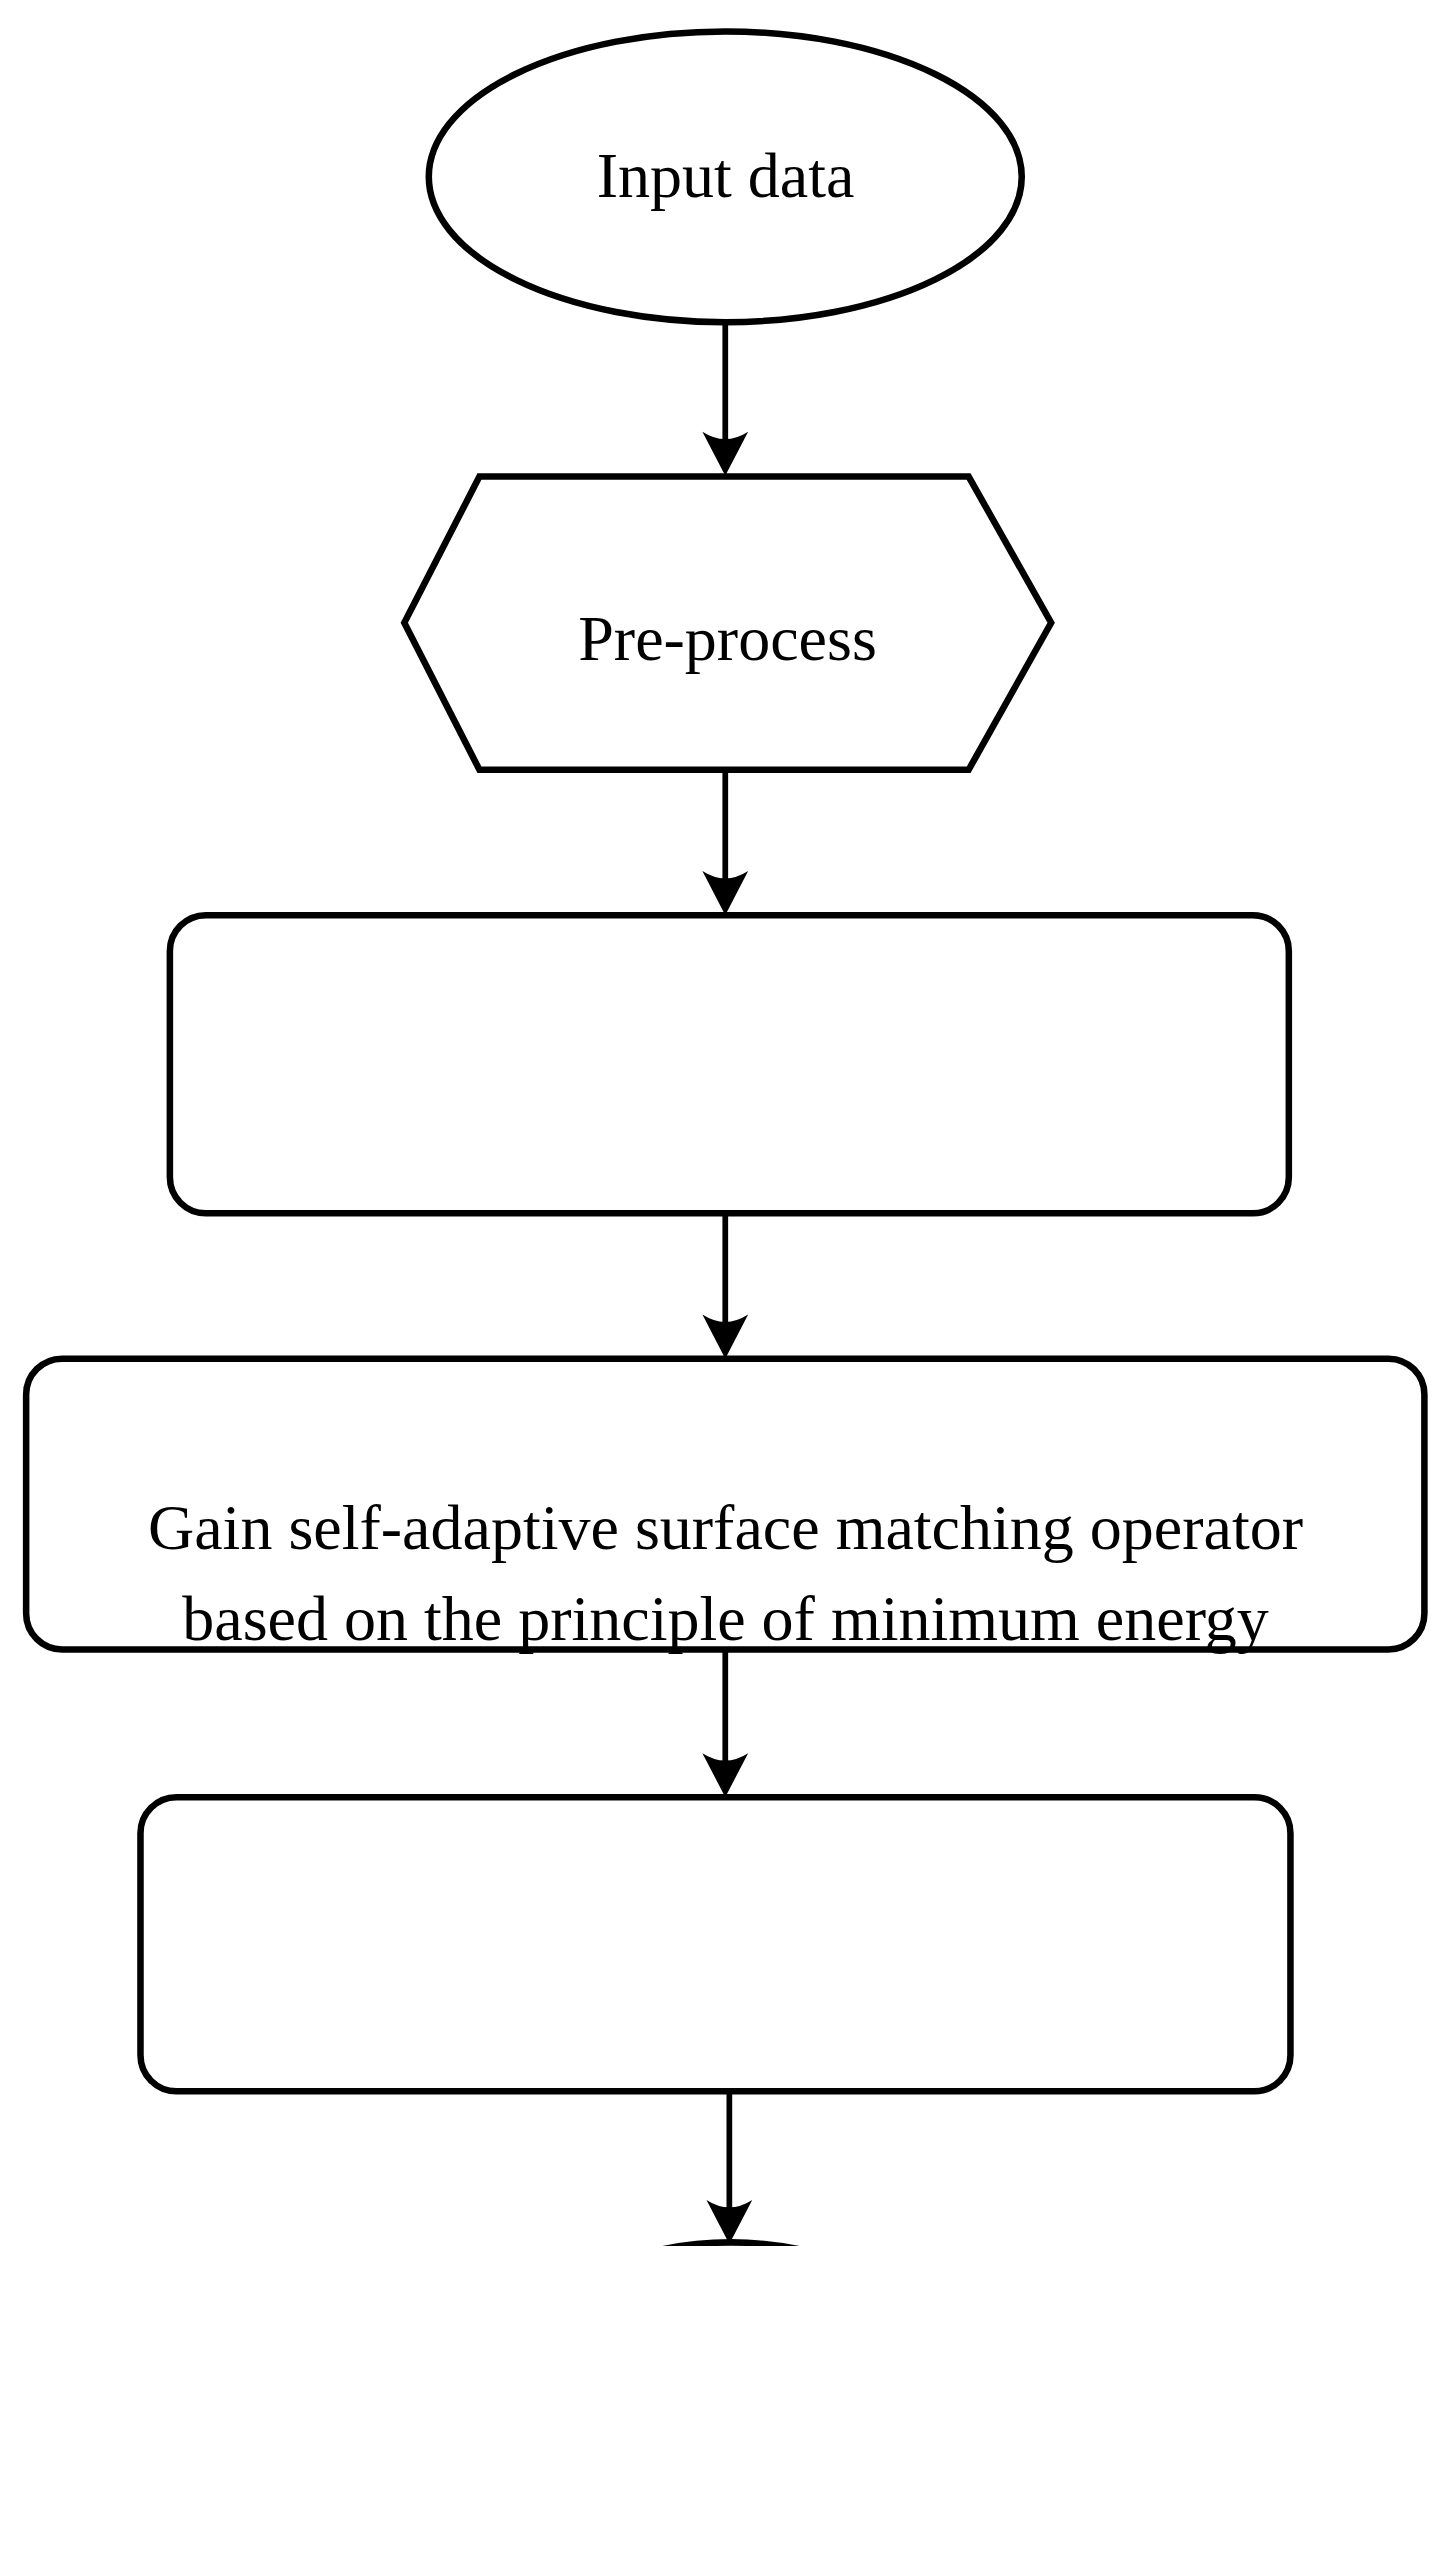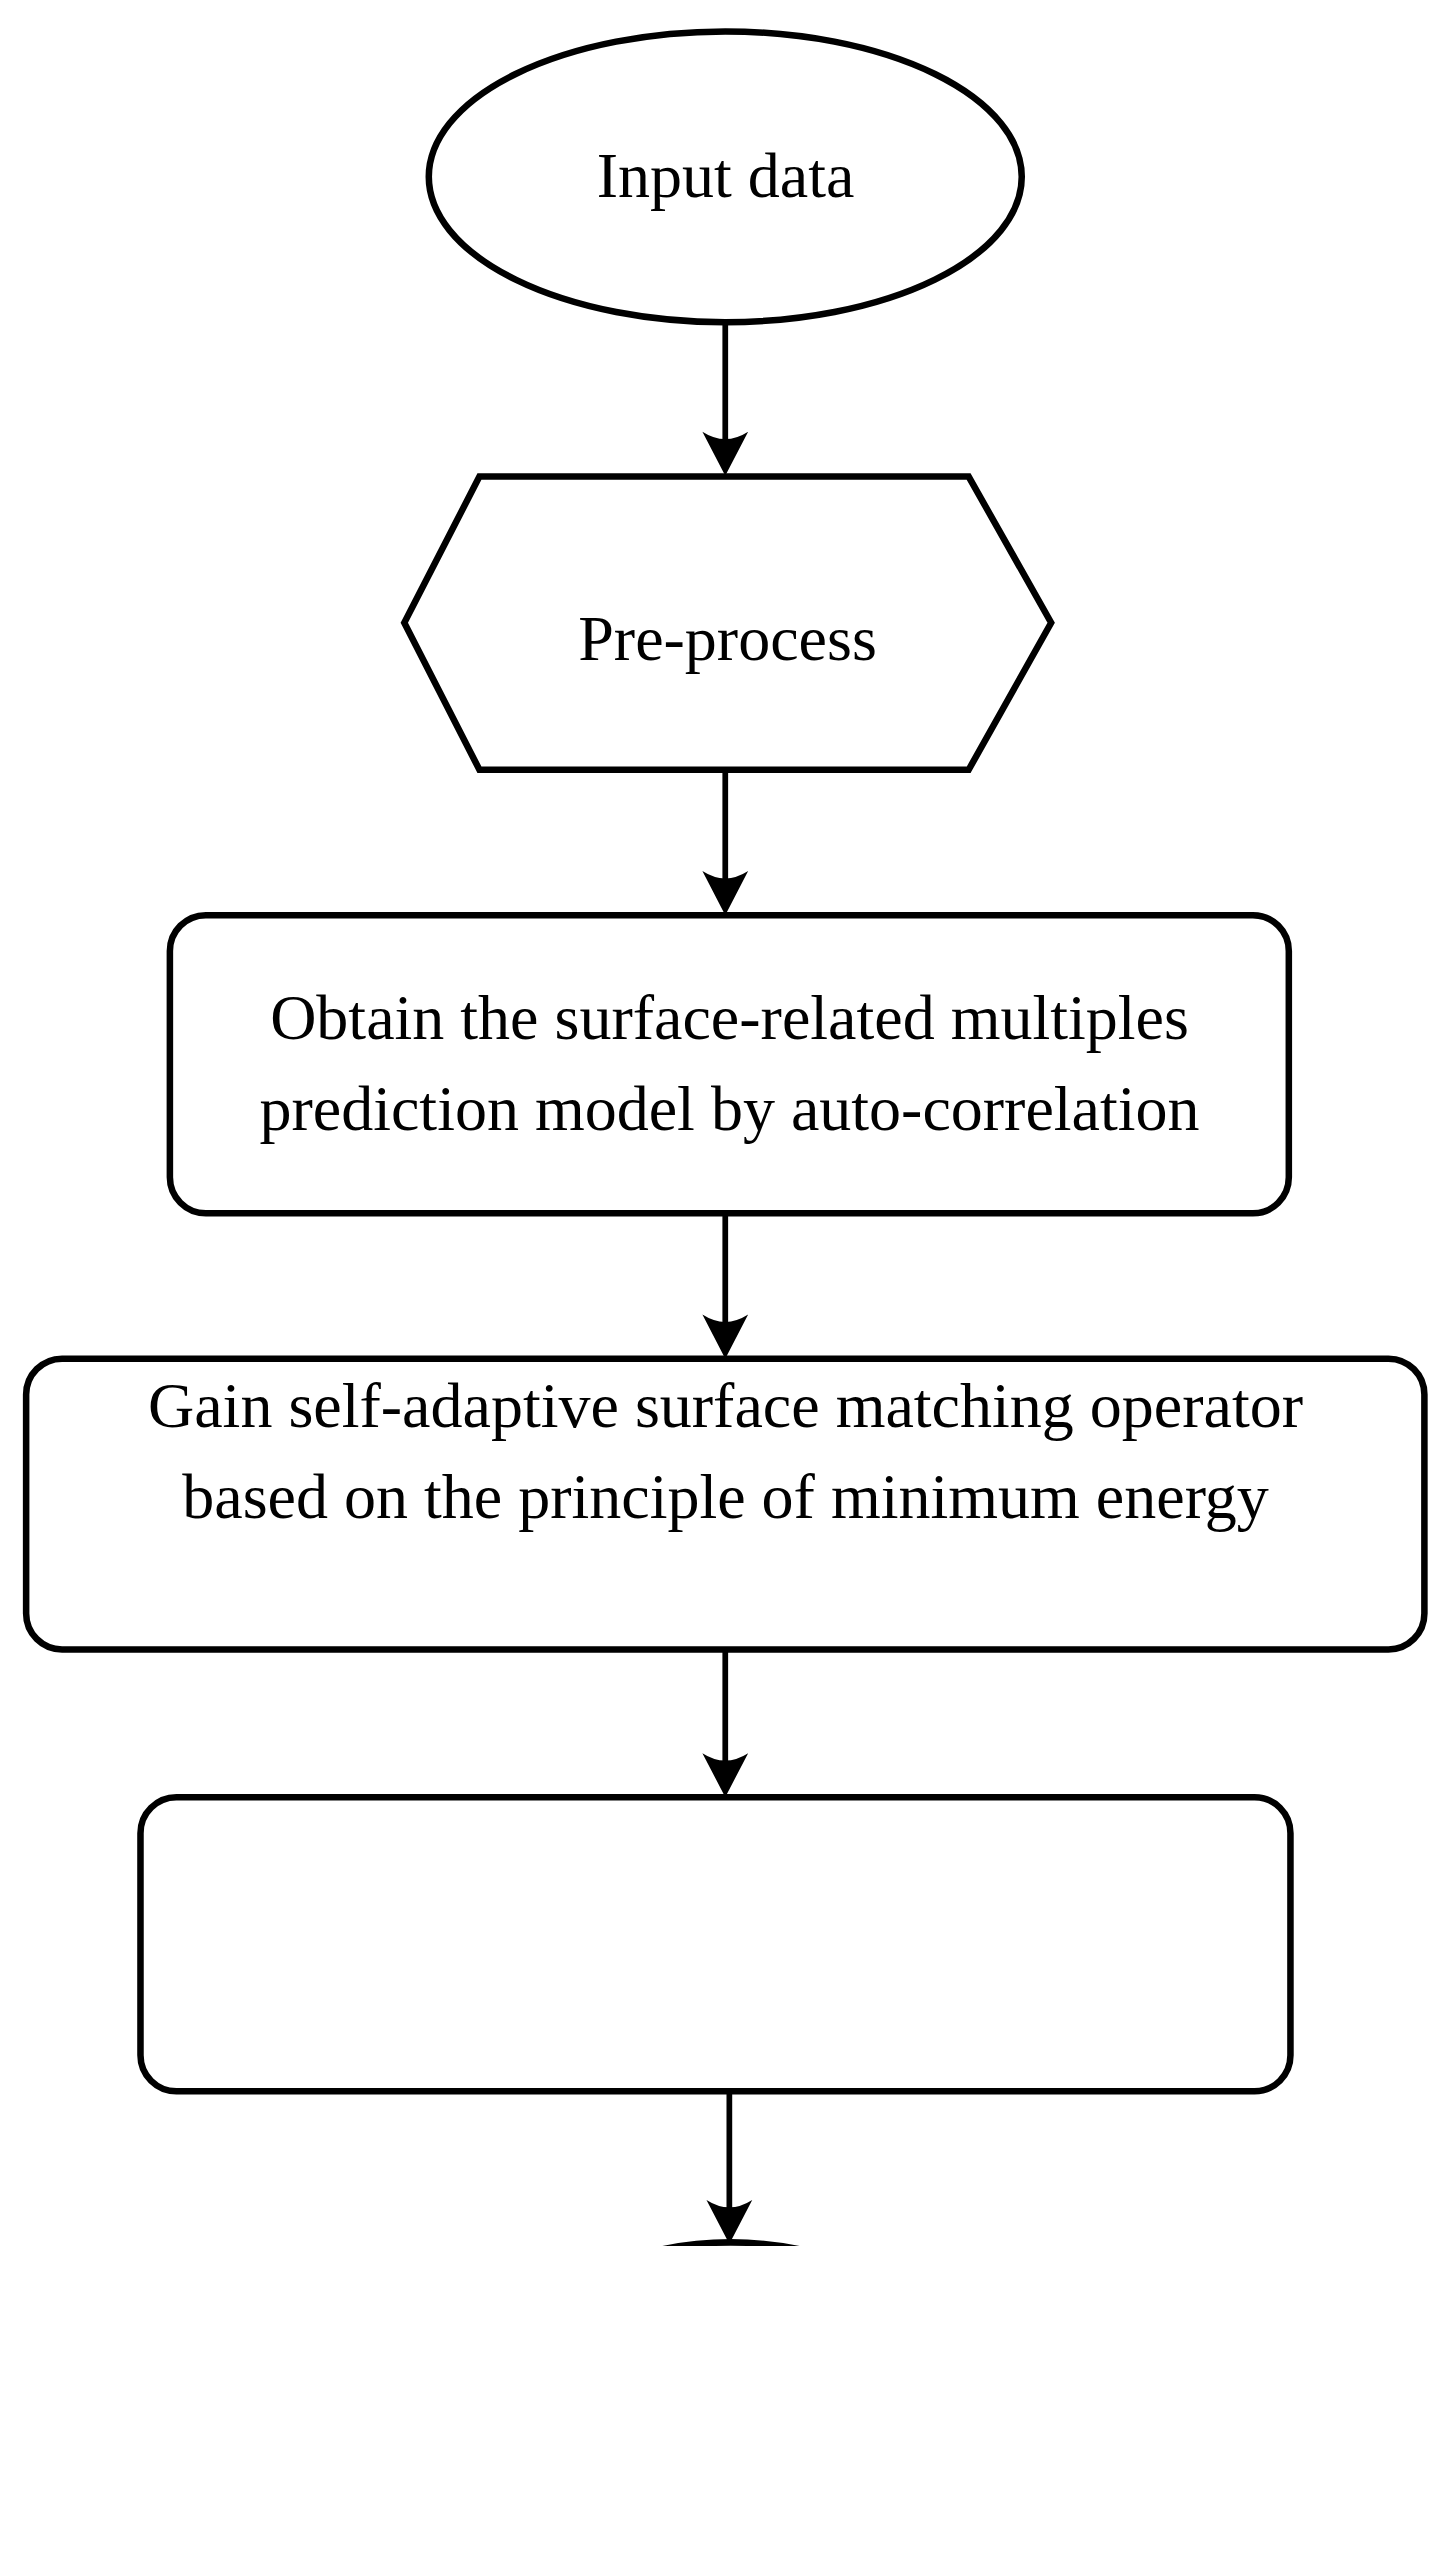--- a/index.html
+++ b/index.html
@@ -33,21 +33,21 @@
     line-height: 1.42;
     white-space: pre-line;
   }
   .node-label.single-line {
     white-space: nowrap;
   }
   
   .lbl-input-data        { left: 429px; top: 31px;   width: 593px;  height: 291px; }
   .lbl-pre-process       { left: 403px; top: 493px;  width: 649px;  height: 293px; }
   .lbl-obtain-model      { left: 170px; top: 915px; width: 1119px; height: 298px; }
-  .lbl-gain-operator     { left: 26px;  top: 1306px; width: 1399px; height: 291px; }
+  .lbl-gain-operator     { left: 26px;  top: 1428px; width: 1399px; height: 291px; }
   .lbl-iter-subtraction  { left: 141px; top: 1797px; width: 1150px; height: 294px; }
   .lbl-srme-result       { left: 495px; top: 2243px; width: 472px;  height: 324px; }
 </style>
 </head>
 <body>
 
 <div class="page">
 
   <svg class="shapes-layer" width="1444" height="2576" viewBox="0 0 1768 3153" fill="none" xmlns="http://www.w3.org/2000/svg">
 
@@ -86,22 +86,20 @@
     <g>
       <line x1="893" y1="2558" x2="893" y2="2737" stroke="#000000" stroke-width="7"></line>
       <path d="M 865 2693 L 893 2747 L 921 2693 Q 893 2711 865 2693 Z" fill="#000000"></path>
     </g>
   </svg>
 
   <div class="node-label single-line lbl-input-data">Input data</div>
 
   <div class="node-label single-line lbl-pre-process">Pre-process</div>
 
-  <div class="node-label lbl-obtain-model">Obtain the surface-related multiples
-prediction model by auto-correlation</div>
 
   <div class="node-label lbl-gain-operator">Gain self-adaptive surface matching operator
 based on the principle of minimum energy</div>
 
 
 
 </div>
 
 
 </body></html>

